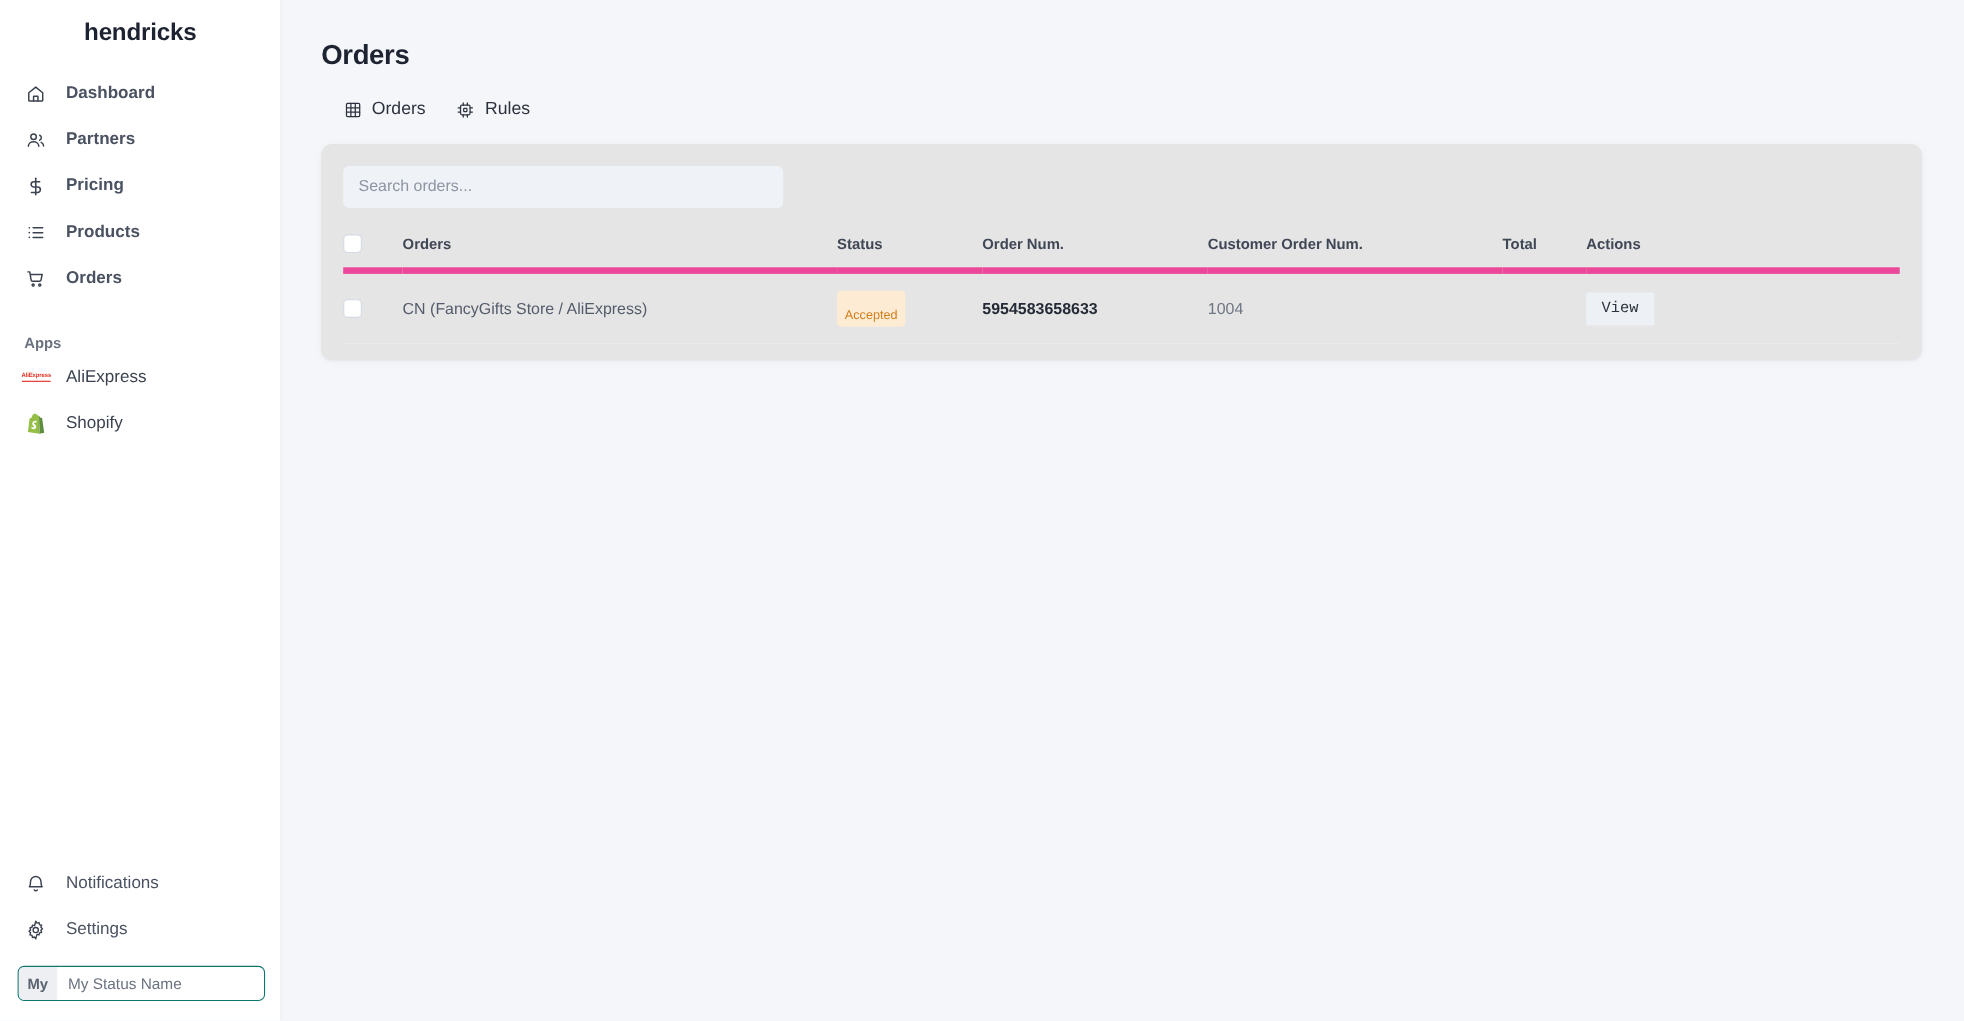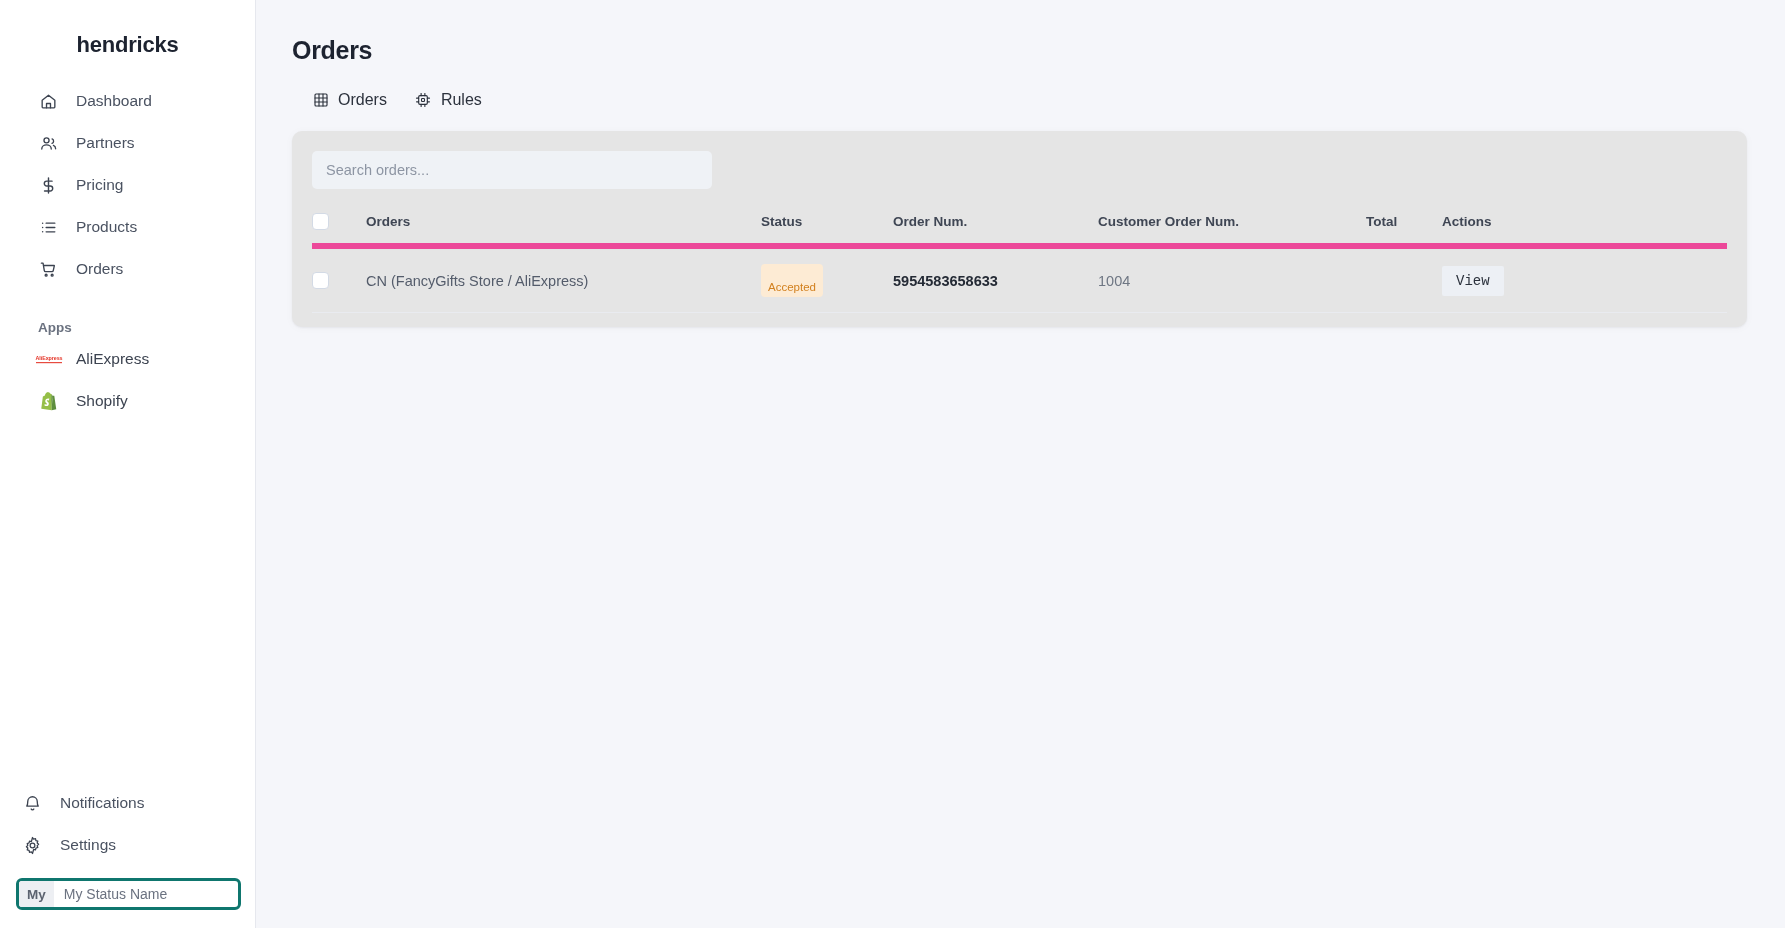--- a/index.html
+++ b/index.html
@@ -11,28 +11,28 @@
     -webkit-font-smoothing:antialiased;
   }
   .app { display:flex; width:1785px; height:928px; }
 
   
   .sidebar {
     width:256px; height:928px; flex:0 0 256px;
     background:#ffffff;
     border-right:1px solid #e6e8ee;
     display:flex; flex-direction:column;
-    padding:16px;
+    padding:0;
     position:relative;
   }
   .brand {
     height:58px; display:flex; align-items:center; justify-content:center;
     font-size:22px; font-weight:bold; color:#1d2330; letter-spacing:-0.2px;
   }
-  .nav { padding:6px 0 0 0; }
+  .nav { padding:6px 0 0 0;font-weight:bold; }
   .nav-item {
     display:flex; align-items:center; gap:18px;
     height:42px; padding:0 0 0 22px;
     color:#4a5261; font-size:15.5px;
     cursor:pointer;
   }
   .nav-icon {
     width:20px; height:20px; flex:0 0 20px;
     display:flex; align-items:center; justify-content:center;
     color:#3c4350;
@@ -57,21 +57,21 @@
     border-bottom:1.4px solid #e43225; padding-bottom:0.5px; line-height:1;
   }
 
   .sidebar-bottom {
     position:absolute; left:0; bottom:0; width:100%;
     padding-bottom:18px;
   }
   .company-select {
     margin:12px 14px 0 16px;
     height:32px;
-    border:3px solid #0f766e; border-radius:6px;
+    border:1px solid #0f766e; border-radius:6px;
     background:#fff;
     display:flex; align-items:center;
     overflow:hidden; cursor:pointer;
   }
   .company-badge {
     background:#edeff3; color:#5c6370;
     font-size:13.5px; font-weight:bold;
     height:100%; display:flex; align-items:center;
     padding:0 8px;
   }

